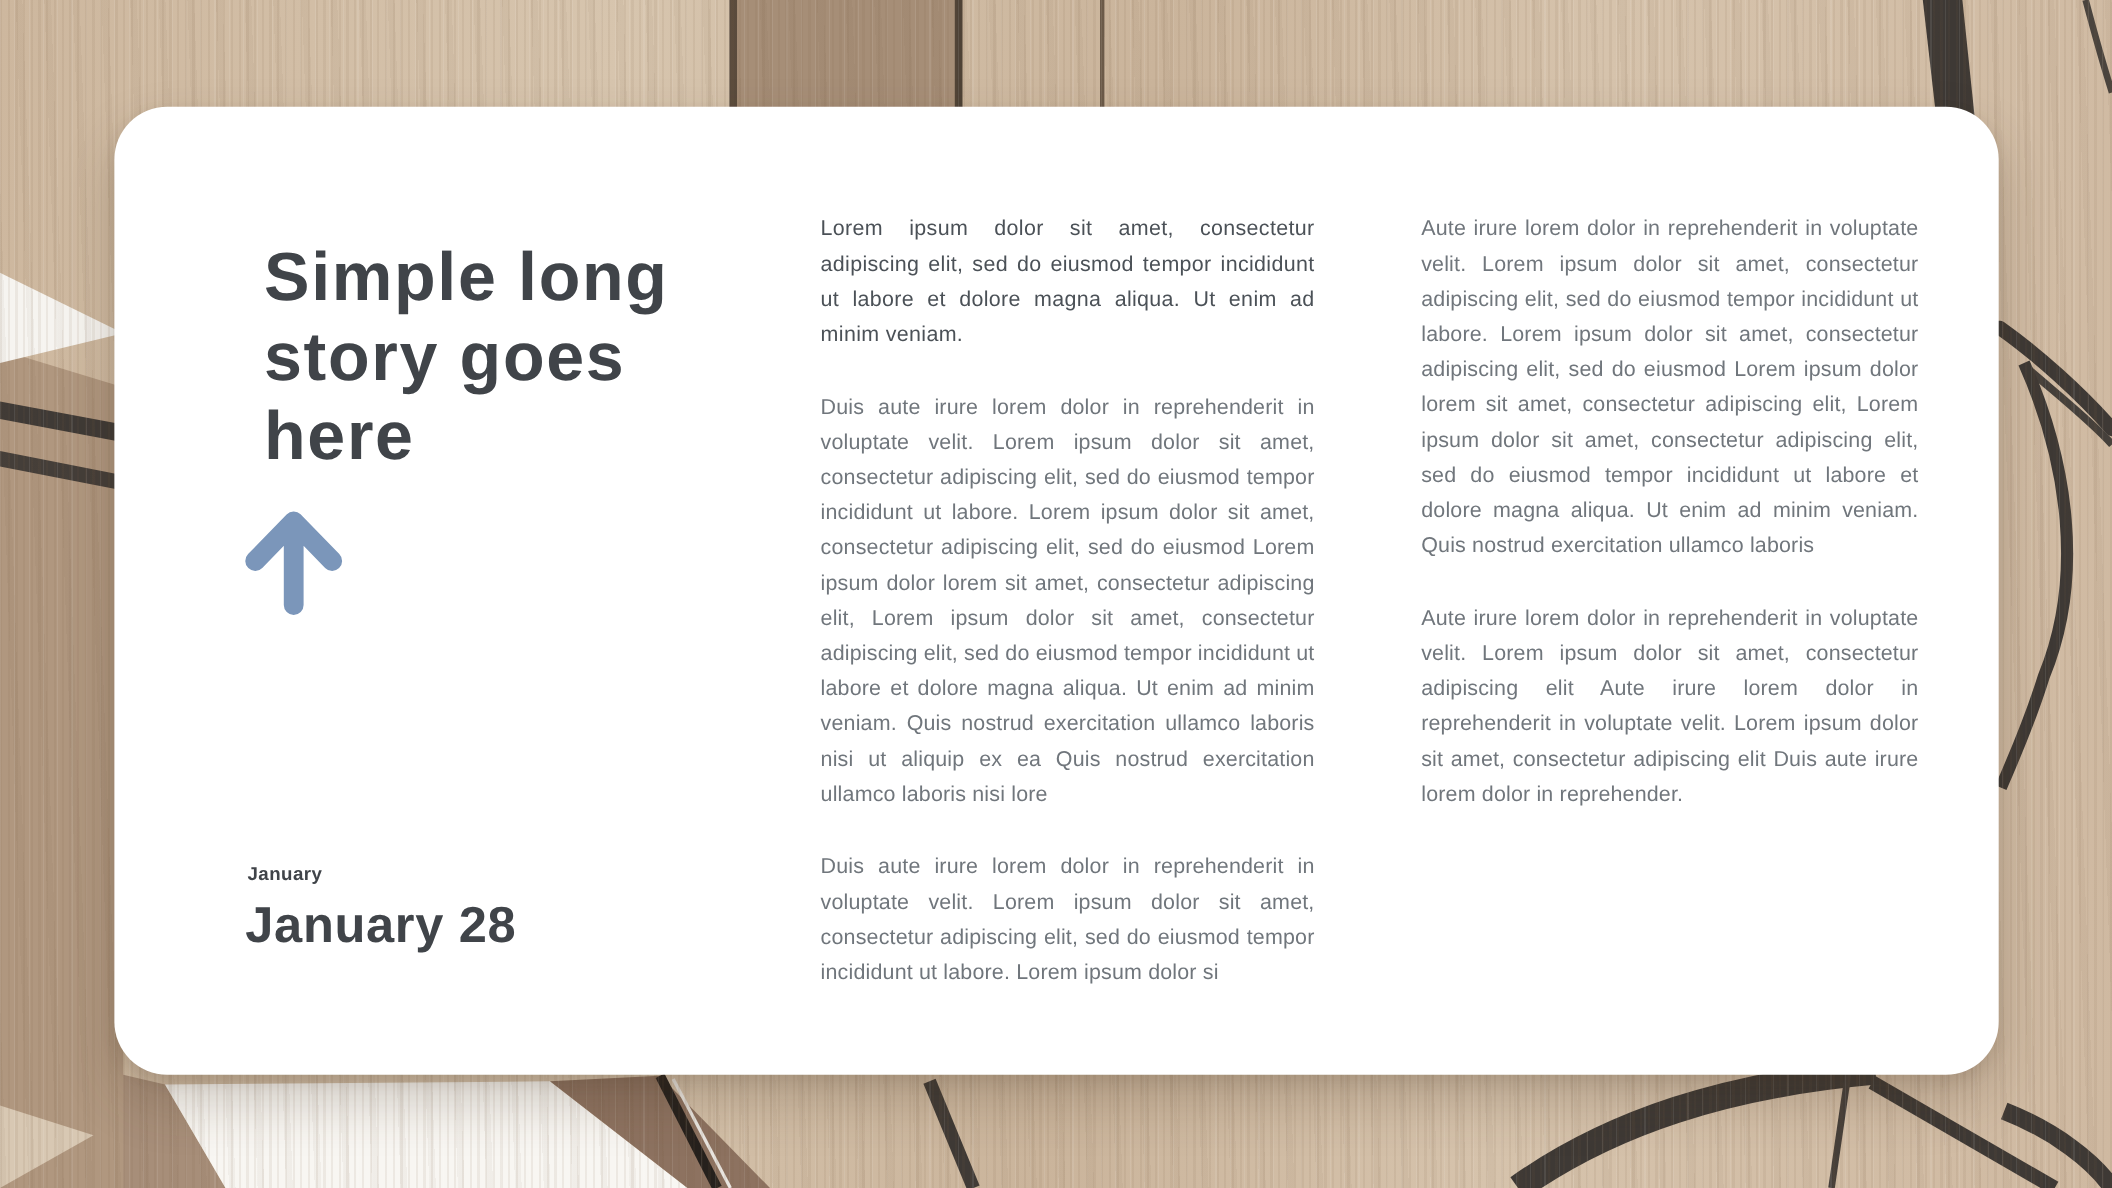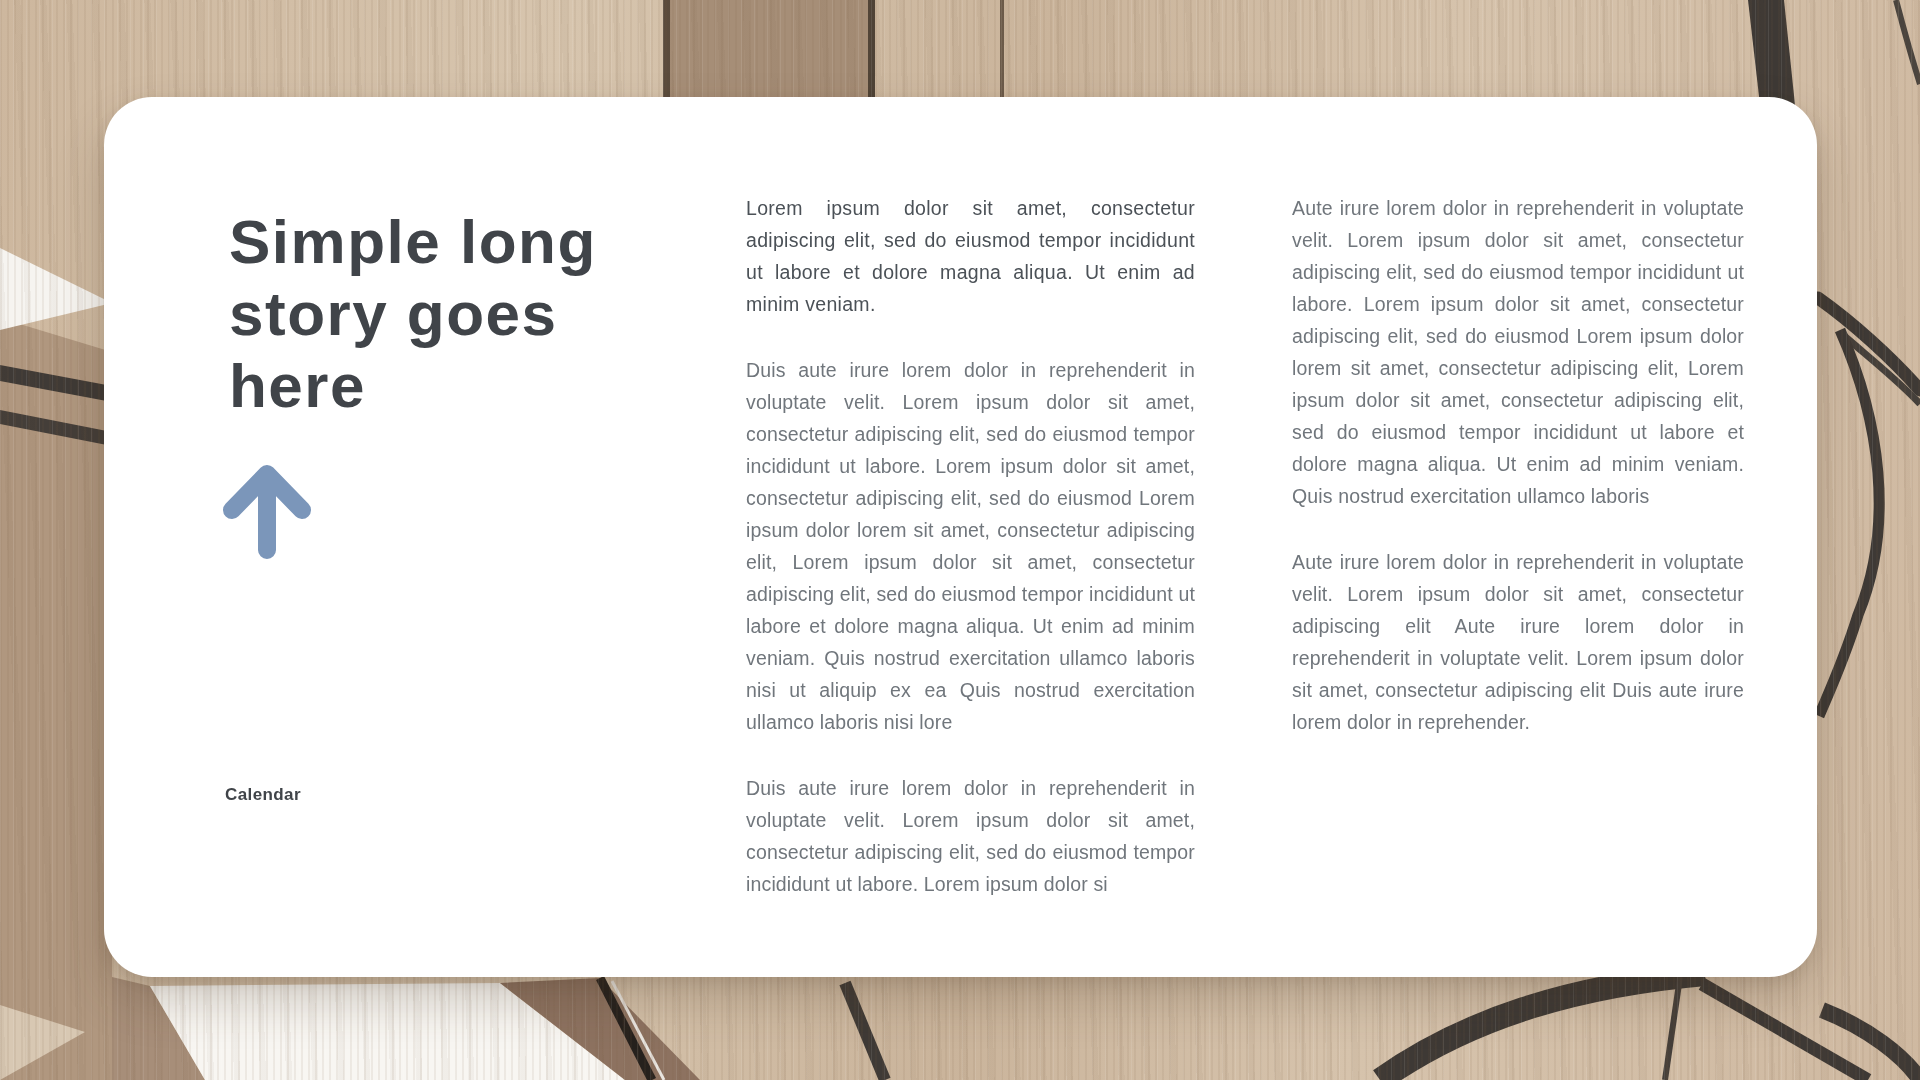--- a/index.html
+++ b/index.html
@@ -20,21 +20,21 @@
       repeating-linear-gradient(90deg,rgba(255,255,255,.09) 0 1px,rgba(255,255,255,0) 1px 13px),
       repeating-linear-gradient(88deg,rgba(100,75,50,.05) 0 6px,rgba(0,0,0,0) 6px 26px);
   }
   
   .card{
     position:absolute;left:104px;top:97px;width:1713px;height:880px;
     background:var(--card-bg,#ffffff);border-radius:48px;
     box-shadow:0 24px 48px rgba(70,50,30,.22),0 6px 14px rgba(70,50,30,.10);
   }
   .headline{
-    position:absolute;left:120px;top:104px;width:445px;margin:5px;
+    position:absolute;left:120px;top:104px;width:445px;margin:16px;
     font-size:62px;line-height:72px;font-weight:700;letter-spacing:1.5px;
     color:var(--headline,#404449);
   }
   .arrow{position:absolute;left:113px;top:360px;width:100px;height:102px;color:var(--accent,#7b96ba);}
   .arrow svg{width:100%;height:100%;display:block;}
   .cal-label{
     position:absolute;left:121px;top:688px;
     font-size:17px;font-weight:700;letter-spacing:.4px;color:var(--headline,#404449);
   }
   .cal-date{
@@ -95,21 +95,22 @@
   <section class="card">
 
     <h1 class="headline">Simple long story goes here</h1>
 
     <div class="arrow">
       <svg viewBox="0 0 100 100">
         <path d="M50 92 L50 18 M15 52 L50 16 L85 52" fill="none" stroke="currentColor" stroke-width="18" stroke-linecap="round" stroke-linejoin="round"></path>
       </svg>
     </div>
 
-    <div class="cal-label">Calendar</div>
+    <div class="cal-label">January</div>
+    <div class="cal-date">January 28</div>
 
     <div class="col col-mid">
       <p class="lead">Lorem ipsum dolor sit amet, consectetur adipiscing elit, sed do eiusmod tempor incididunt ut labore et dolore magna aliqua. Ut enim ad minim veniam.</p>
       <p>Duis aute irure lorem dolor in reprehenderit in voluptate velit. Lorem ipsum dolor sit amet, consectetur adipiscing elit, sed do eiusmod tempor incididunt ut labore. Lorem ipsum dolor sit amet, consectetur adipiscing elit, sed do eiusmod Lorem ipsum dolor lorem sit amet, consectetur adipiscing elit, Lorem ipsum dolor sit amet, consectetur adipiscing elit, sed do eiusmod tempor incididunt ut labore et dolore magna aliqua. Ut enim ad minim veniam. Quis nostrud exercitation ullamco laboris nisi ut aliquip ex ea Quis nostrud exercitation ullamco laboris nisi lore</p>
       <p>Duis aute irure lorem dolor in reprehenderit in voluptate velit. Lorem ipsum dolor sit amet, consectetur adipiscing elit, sed do eiusmod tempor incididunt ut labore. Lorem ipsum dolor si</p>
     </div>
 
     <div class="col col-right">
       <p>Aute irure lorem dolor in reprehenderit in voluptate velit. Lorem ipsum dolor sit amet, consectetur adipiscing elit, sed do eiusmod tempor incididunt ut labore. Lorem ipsum dolor sit amet, consectetur adipiscing elit, sed do eiusmod Lorem ipsum dolor lorem sit amet, consectetur adipiscing elit, Lorem ipsum dolor sit amet, consectetur adipiscing elit, sed do eiusmod tempor incididunt ut labore et dolore magna aliqua. Ut enim ad minim veniam. Quis nostrud exercitation ullamco laboris</p>
       <p>Aute irure lorem dolor in reprehenderit in voluptate velit. Lorem ipsum dolor sit amet, consectetur adipiscing elit Aute irure lorem dolor in reprehenderit in voluptate velit. Lorem ipsum dolor sit amet, consectetur adipiscing elit Duis aute irure lorem dolor in reprehender.</p>

